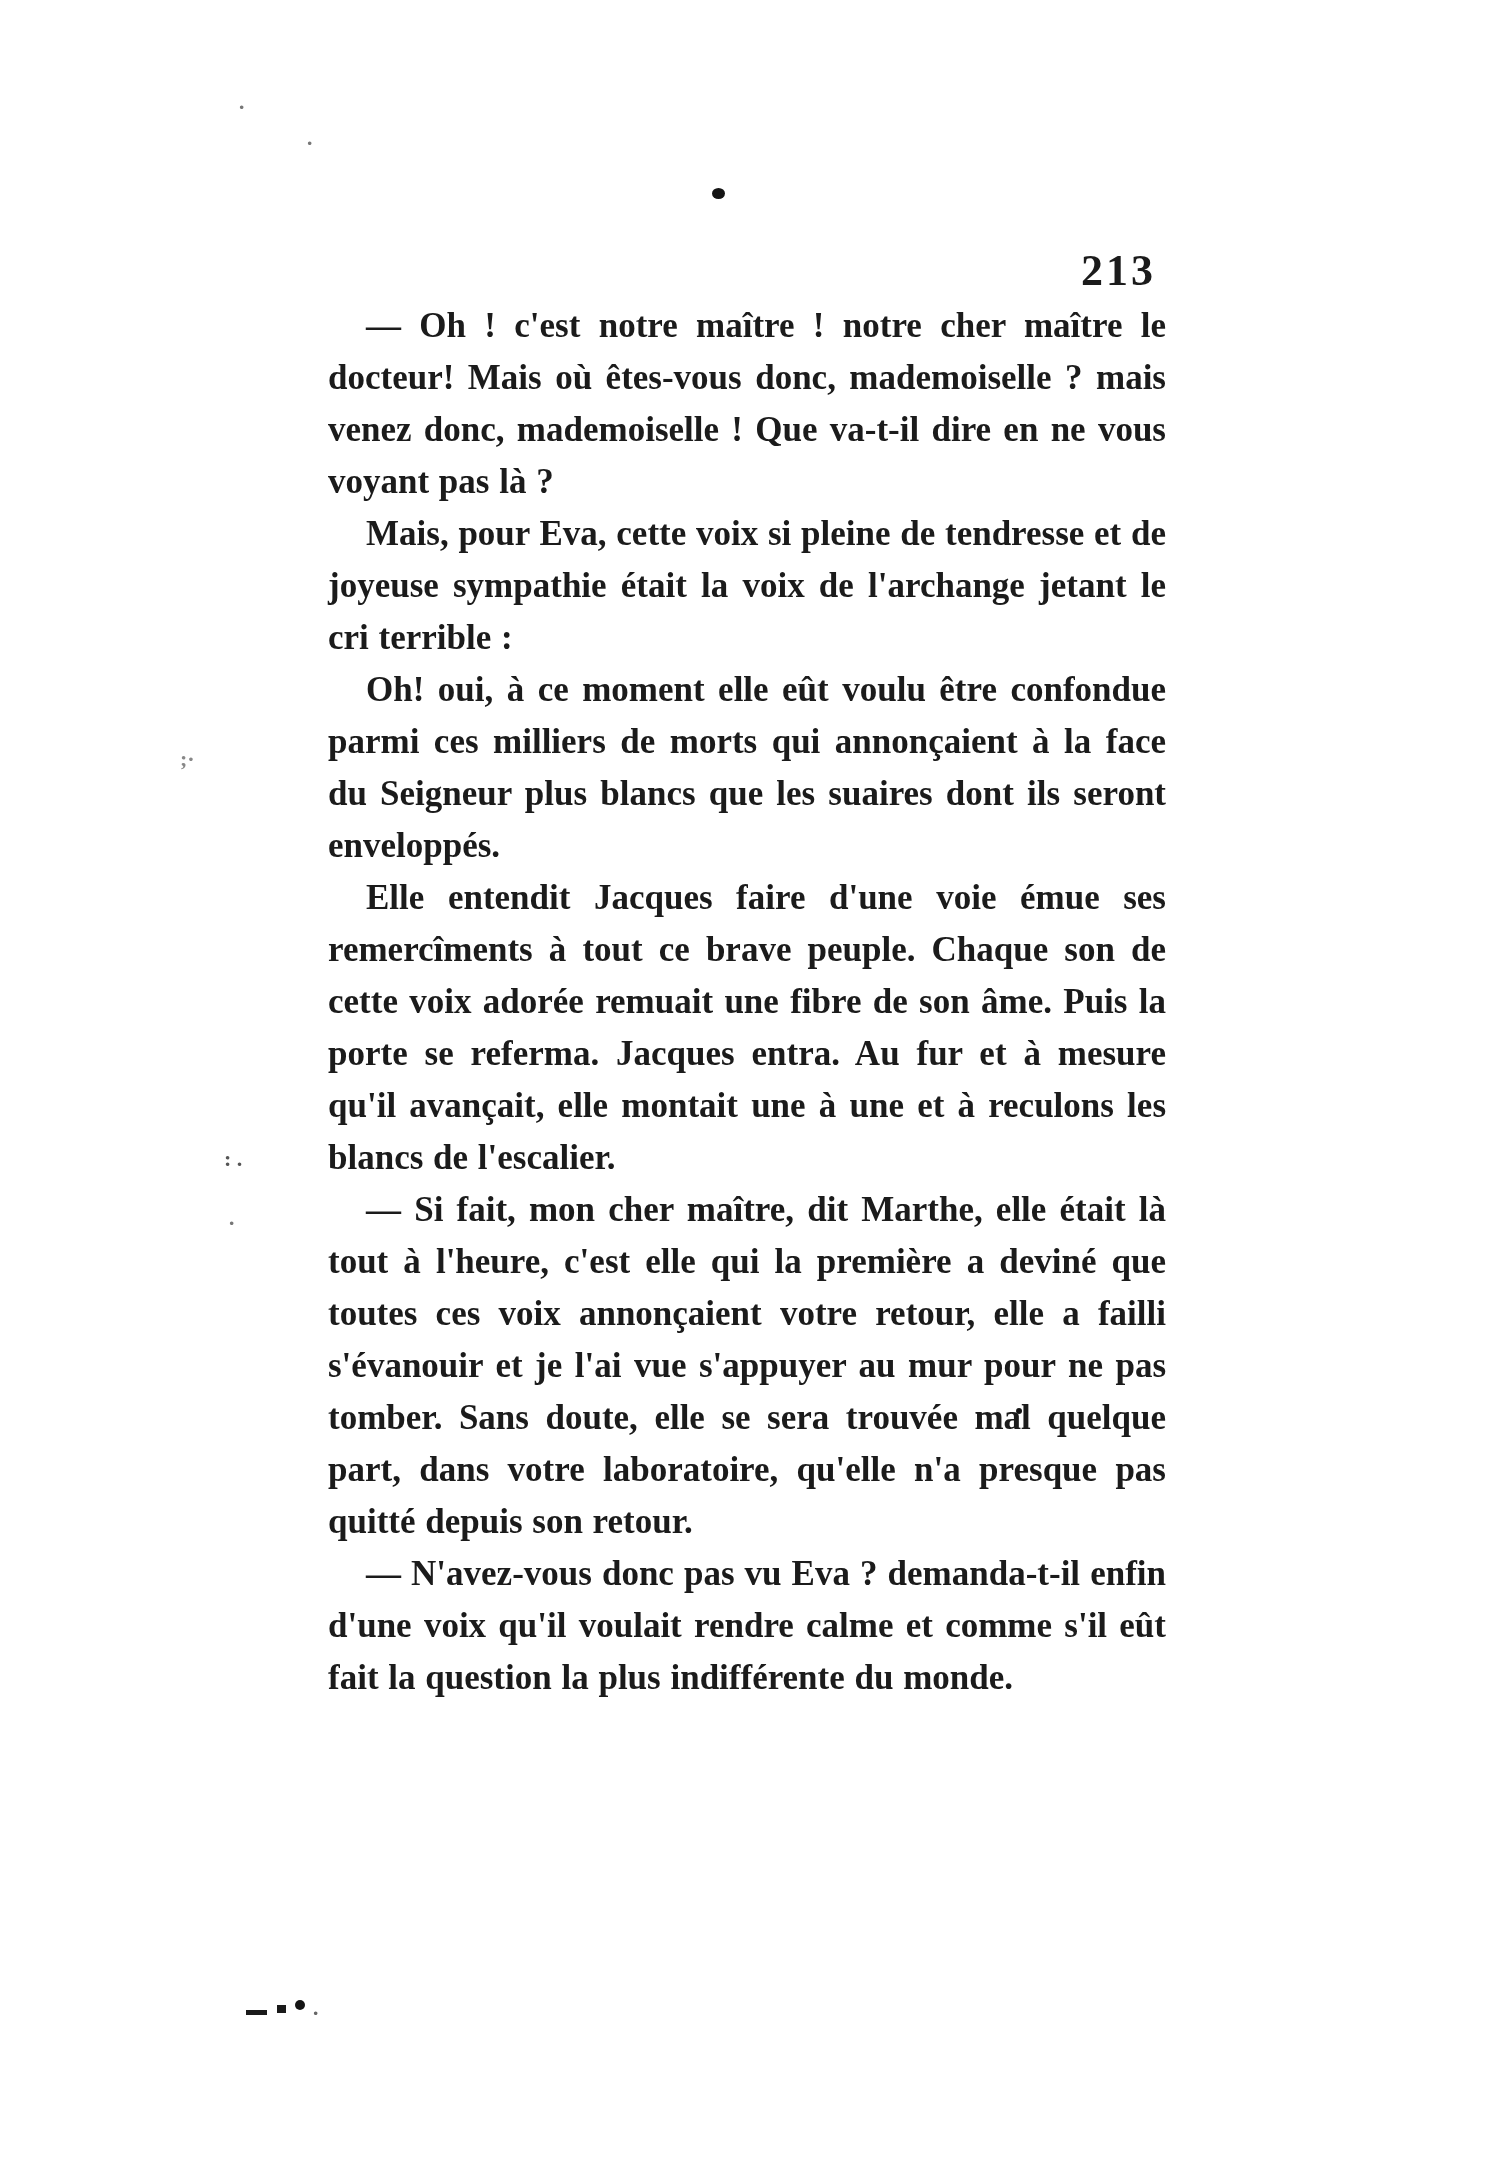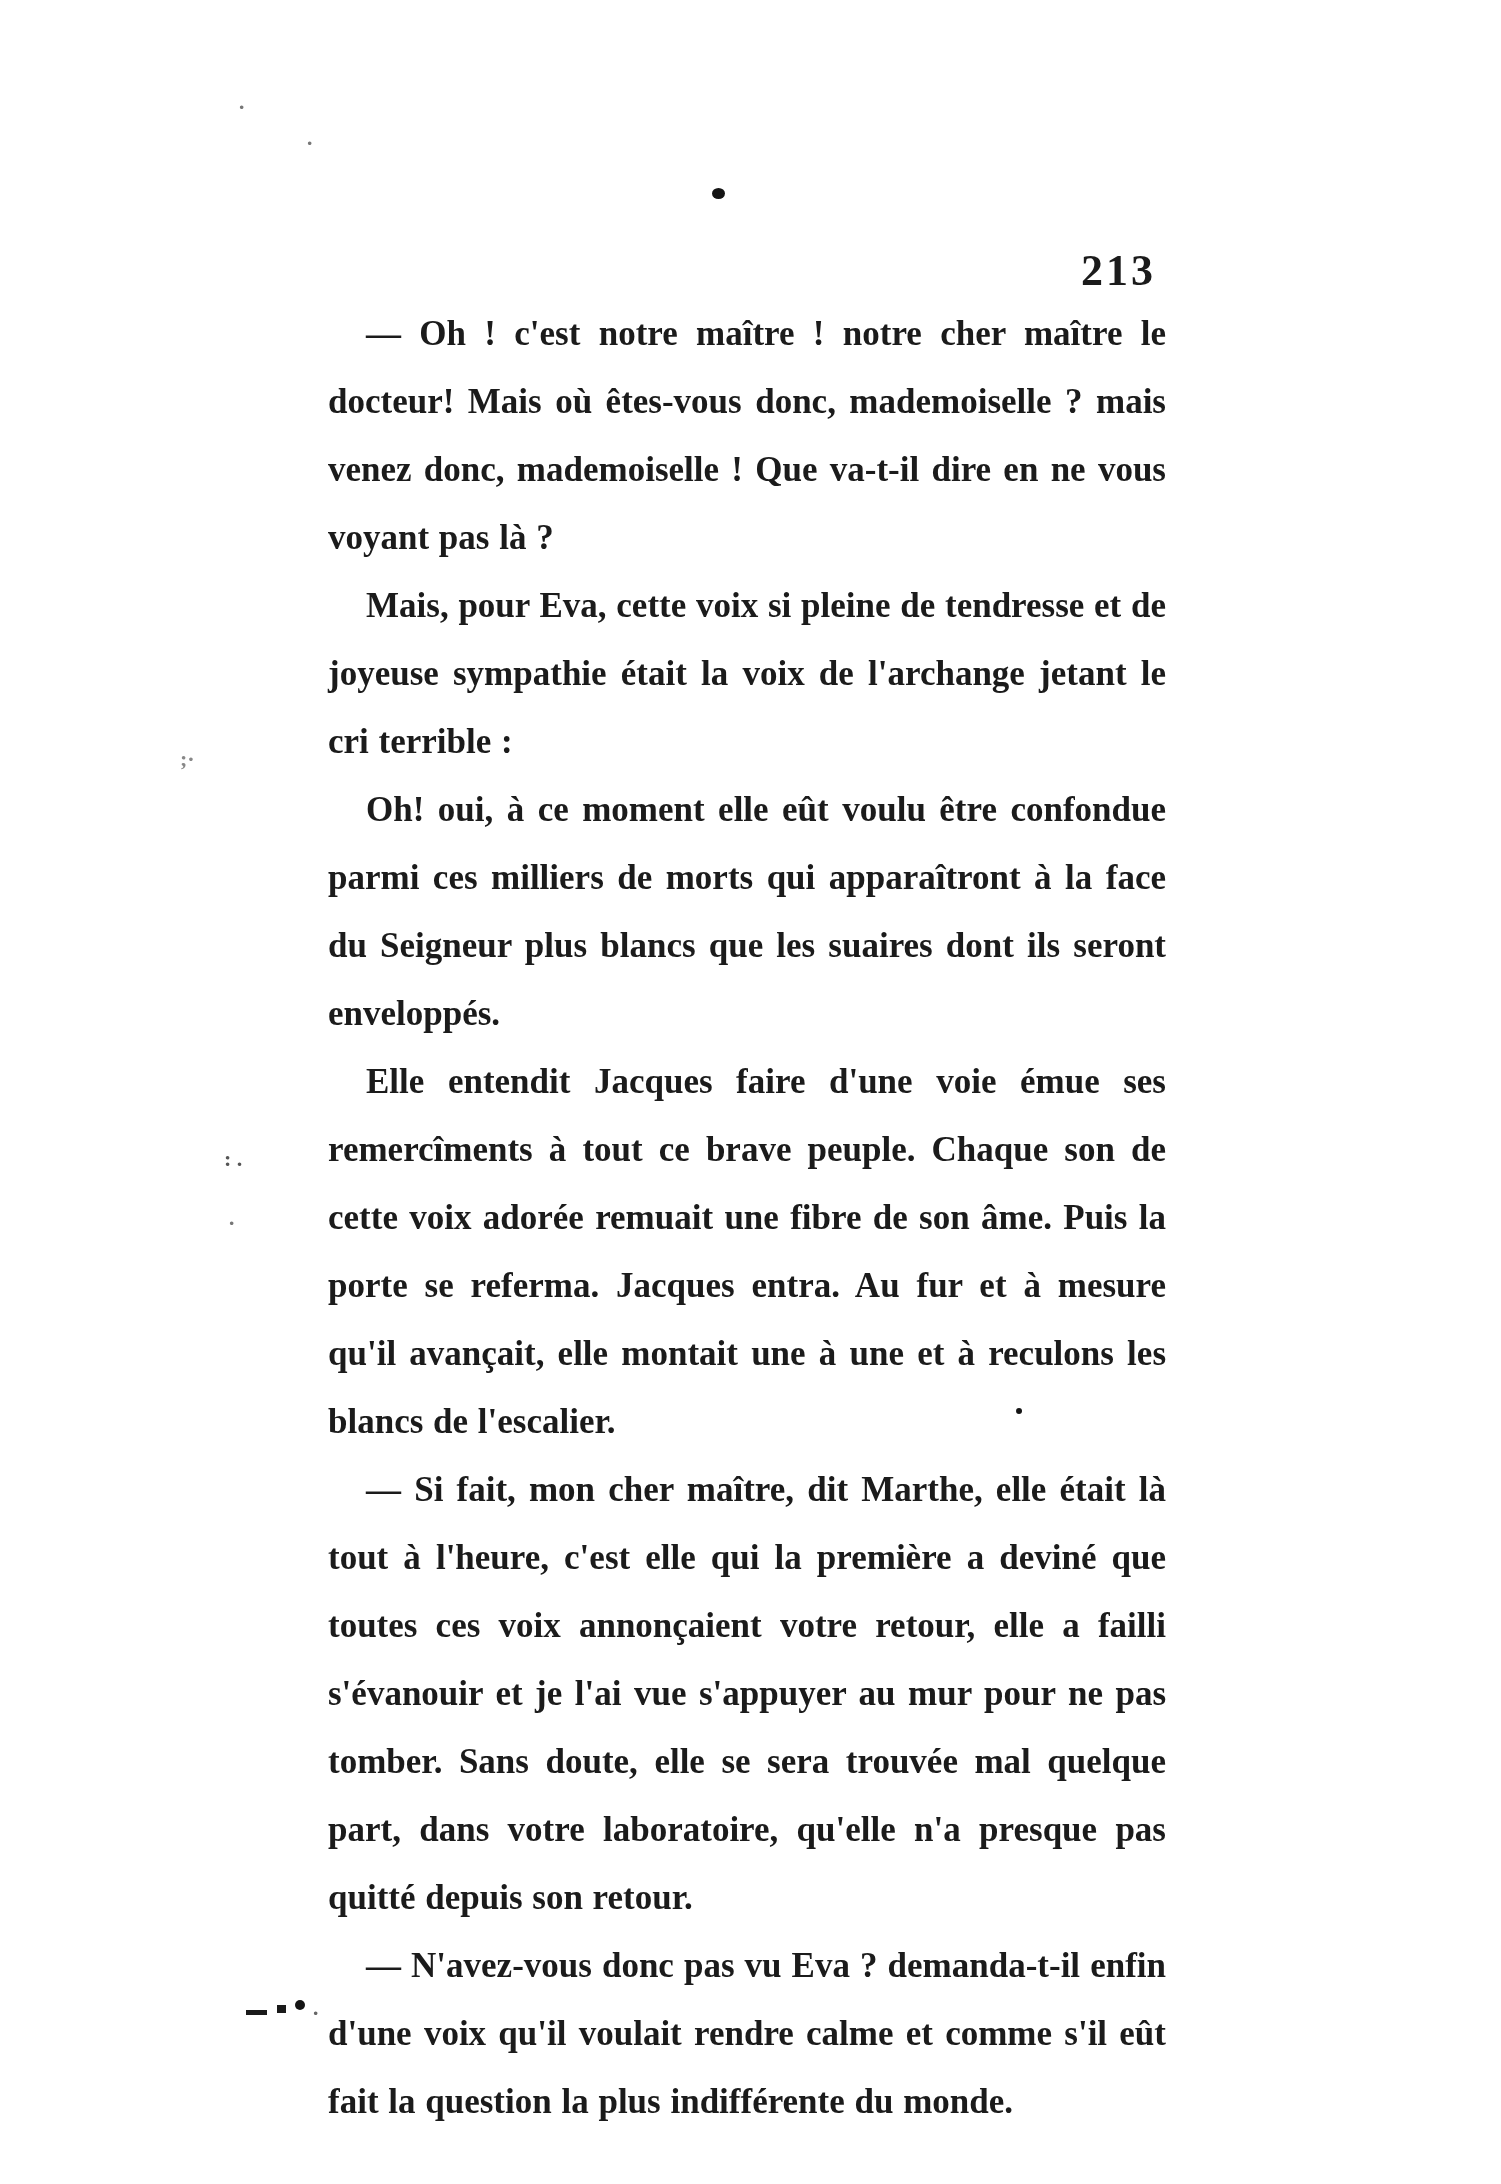--- a/index.html
+++ b/index.html
@@ -41,21 +41,21 @@
   }
   .text-block {
     position: absolute;
     top: 300px;
     left: 328px;
     width: 838px;
   }
   .text-block p {
     margin: 0;
     font-size: 35px;
-    line-height: 68px;
+    line-height: 52px;
     font-weight: 700;
     text-align: justify;
     text-indent: 38px;
     word-spacing: 1px;
   }
   
   .artifact {
     position: absolute;
     background: #1a1a1a;
   }
@@ -82,21 +82,21 @@
 
   <div class="dot-mark" style="left:712px; top:188px; width:13px; height:11px;"></div>
 
   <div class="running-header">
     <div class="page-number">213</div>
   </div>
 
   <div class="text-block">
       <p>— Oh ! c'est notre maître ! notre cher maître le docteur! Mais où êtes-vous donc, mademoiselle ? mais venez donc, mademoiselle ! Que va-t-il dire en ne vous voyant pas là ?</p>
       <p>Mais, pour Eva, cette voix si pleine de tendresse et de joyeuse sympathie était la voix de l'archange jetant le cri terrible :</p>
-      <p>Oh! oui, à ce moment elle eût voulu être confondue parmi ces milliers de morts qui apparaîtront à la face du Seigneur plus blancs que les suaires dont ils seront enveloppés.</p>
+      <p>Oh! oui, à ce moment elle eût voulu être confondue parmi ces milliers de morts qui annonçaient à la face du Seigneur plus blancs que les suaires dont ils seront enveloppés.</p>
       <p>Elle entendit Jacques faire d'une voie émue ses remercîments à tout ce brave peuple. Chaque son de cette voix adorée remuait une fibre de son âme. Puis la porte se referma. Jacques entra. Au fur et à mesure qu'il avançait, elle montait une à une et à reculons les blancs de l'escalier.</p>
       <p>— Si fait, mon cher maître, dit Marthe, elle était là tout à l'heure, c'est elle qui la première a deviné que toutes ces voix annonçaient votre retour, elle a failli s'évanouir et je l'ai vue s'appuyer au mur pour ne pas tomber. Sans doute, elle se sera trouvée mal quelque part, dans votre laboratoire, qu'elle n'a presque pas quitté depuis son retour.</p>
       <p>— N'avez-vous donc pas vu Eva ? demanda-t-il enfin d'une voix qu'il voulait rendre calme et comme s'il eût fait la question la plus indifférente du monde.</p>
     </div>
 
   <span class="speck" style="left:180px; top:748px; color:#888;">;·</span>
   <span class="speck" style="left:224px; top:1148px; color:#555;">:&nbsp;.</span>
   <span class="speck" style="left:228px; top:1212px; color:#777;">·</span>
 
   <div class="dot-mark" style="left:1016px; top:1408px; width:6px; height:6px;"></div>

